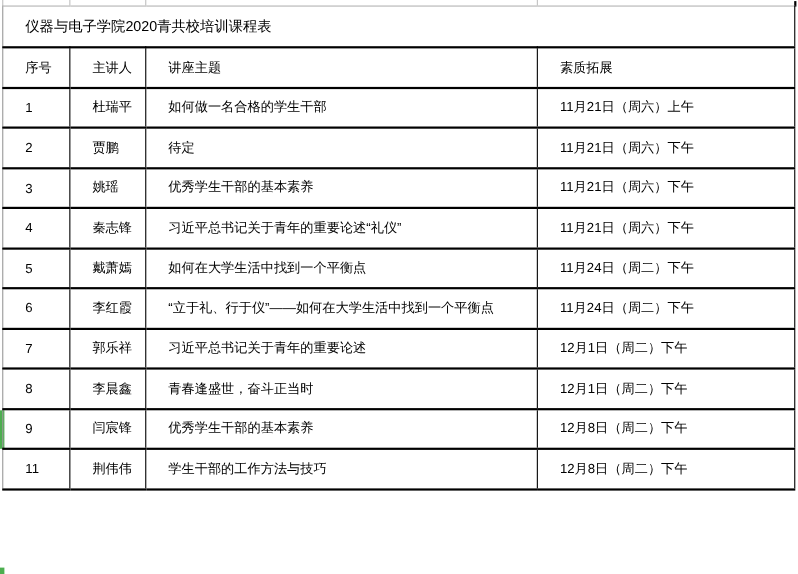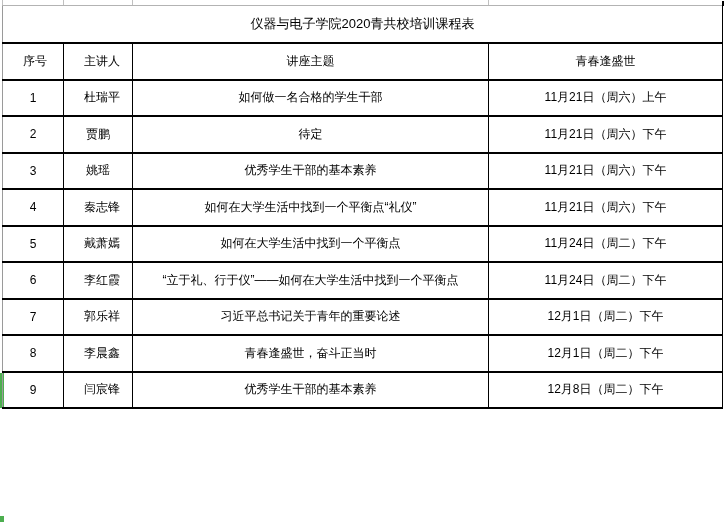--- a/index.html
+++ b/index.html
@@ -12,21 +12,21 @@
   .right-border-top{position:absolute;top:1px;left:722px;width:2px;height:5px;background:#000;}
 
   
   .sel-strip{position:absolute;left:0;width:4px;background:#4cae4f;}
   #sel-row8{top:373px;height:35px;}
   #sel-bottom{top:516px;height:6px;}
 
   table{position:absolute;top:5px;left:2px;width:720px;
         border-collapse:collapse;table-layout:fixed;}
   td{border:1px solid #000;border-top-width:2px;border-bottom-width:2px;
-     text-align:center;vertical-align:middle;font-size:12px;
+     vertical-align:middle;font-size:12px;
      padding:0 20px;overflow:hidden;white-space:nowrap;}
   tr.r-title td{border-top:1px solid #b3b3b3;border-left-color:#9a9a9a;font-size:13px;}
   tr td:first-child{border-left-color:#9a9a9a;}
   tr.r-title{height:37px;}
   tr.r-head{height:37px;}
   tr.r-data{height:36.5px;}
 </style>
 </head>
 <body>
 
@@ -51,21 +51,21 @@
 
     <tbody>
         <tr class="r-title">
       <td colspan="4">仪器与电子学院2020青共校培训课程表</td>
     </tr>
 
     <tr class="r-head">
       <td>序号</td>
       <td>主讲人</td>
       <td>讲座主题</td>
-      <td>青春逢盛世</td>
+      <td>素质拓展</td>
     </tr>
 
     <tr class="r-data">
       <td>1</td>
       <td>杜瑞平</td>
       <td>如何做一名合格的学生干部</td>
       <td>11月21日（周六）上午</td>
     </tr>
 
     <tr class="r-data">
@@ -78,21 +78,21 @@
     <tr class="r-data">
       <td>3</td>
       <td>姚瑶</td>
       <td>优秀学生干部的基本素养</td>
       <td>11月21日（周六）下午</td>
     </tr>
 
     <tr class="r-data">
       <td>4</td>
       <td>秦志锋</td>
-      <td>如何在大学生活中找到一个平衡点“礼仪”</td>
+      <td>习近平总书记关于青年的重要论述“礼仪”</td>
       <td>11月21日（周六）下午</td>
     </tr>
 
 
     <tr class="r-data">
       <td>5</td>
       <td>戴萧嫣</td>
       <td>如何在大学生活中找到一个平衡点</td>
       <td>11月24日（周二）下午</td>
     </tr>
@@ -119,15 +119,21 @@
     </tr>
 
     <tr class="r-data">
       <td>9</td>
       <td>闫宸锋</td>
       <td>优秀学生干部的基本素养</td>
       <td>12月8日（周二）下午</td>
     </tr>
 
 
+    <tr class="r-data">
+      <td>11</td>
+      <td>荆伟伟</td>
+      <td>学生干部的工作方法与技巧</td>
+      <td>12月8日（周二）下午</td>
+    </tr>
   </tbody>
     </table>
 </div>
 
 </body></html>

